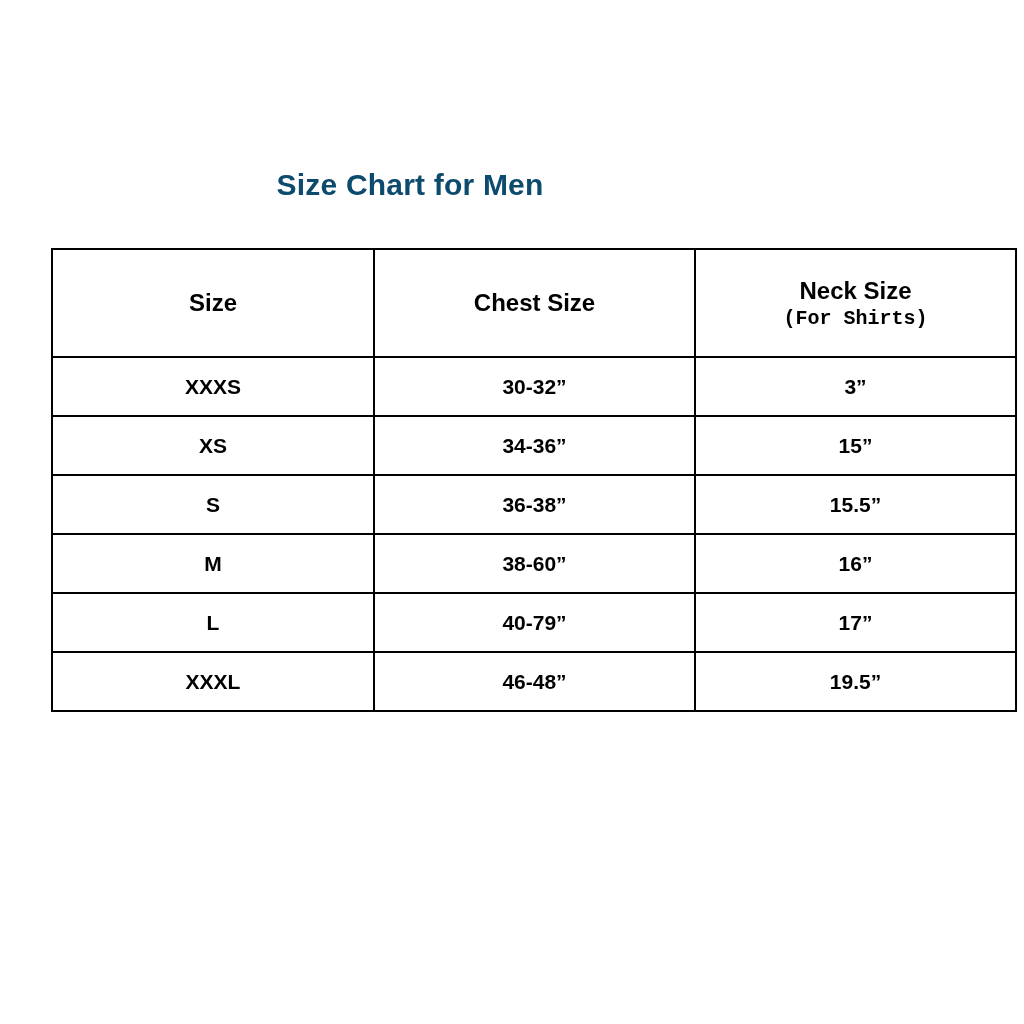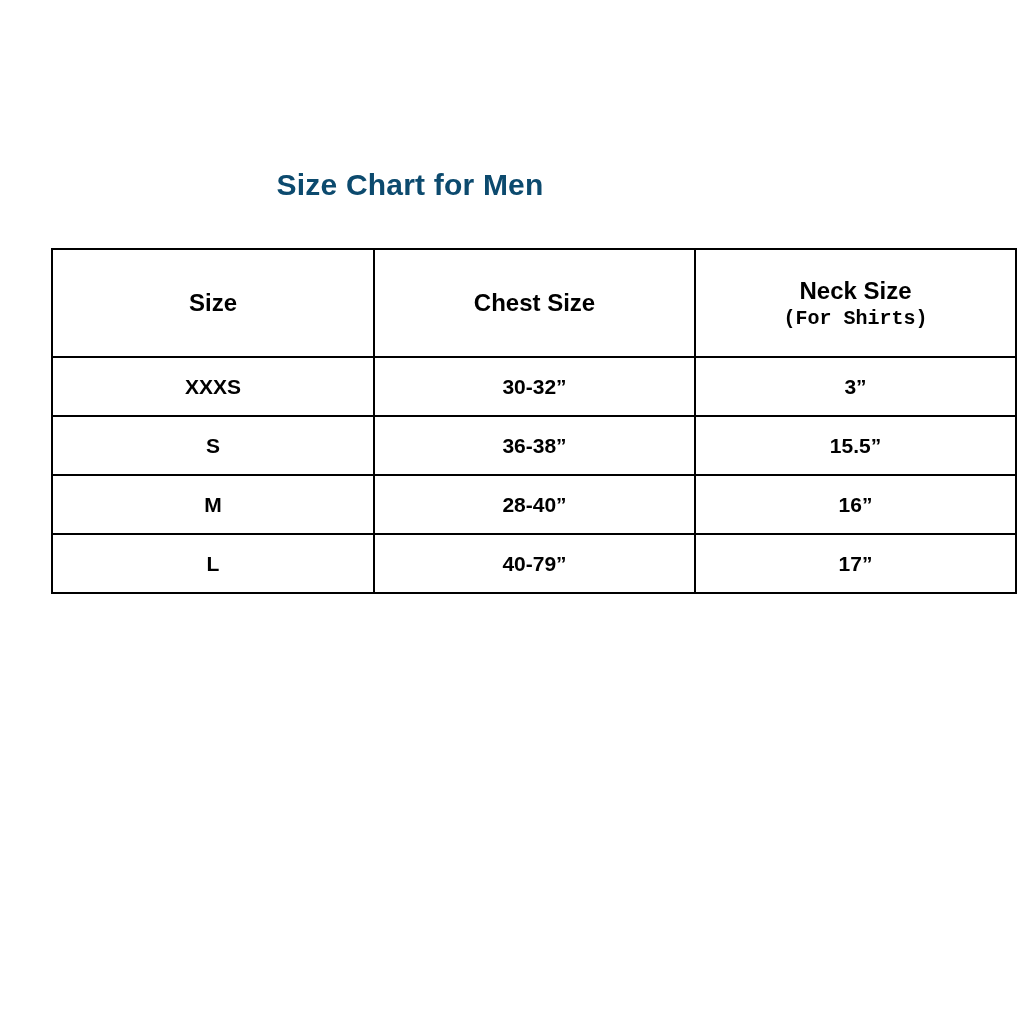--- a/index.html
+++ b/index.html
@@ -93,31 +93,41 @@
           </th>
         </tr>
       </thead>
       <tbody>
         <tr>
           <td>XXXS</td>
           <td>30-32”</td>
           <td>3”</td>
         </tr>
         <tr>
+          <td>XS</td>
+          <td>34-36”</td>
+          <td>15”</td>
+        </tr>
+        <tr>
           <td>S</td>
           <td>36-38”</td>
           <td>15.5”</td>
         </tr>
         <tr>
           <td>M</td>
-          <td>28-40”</td>
+          <td>38-60”</td>
           <td>16”</td>
         </tr>
         <tr>
           <td>L</td>
           <td>40-79”</td>
           <td>17”</td>
+        </tr>
+        <tr>
+          <td>XXXL</td>
+          <td>46-48”</td>
+          <td>19.5”</td>
         </tr>
       </tbody>
     </table>
   </div>
 
 </div>
 
 </body></html>

